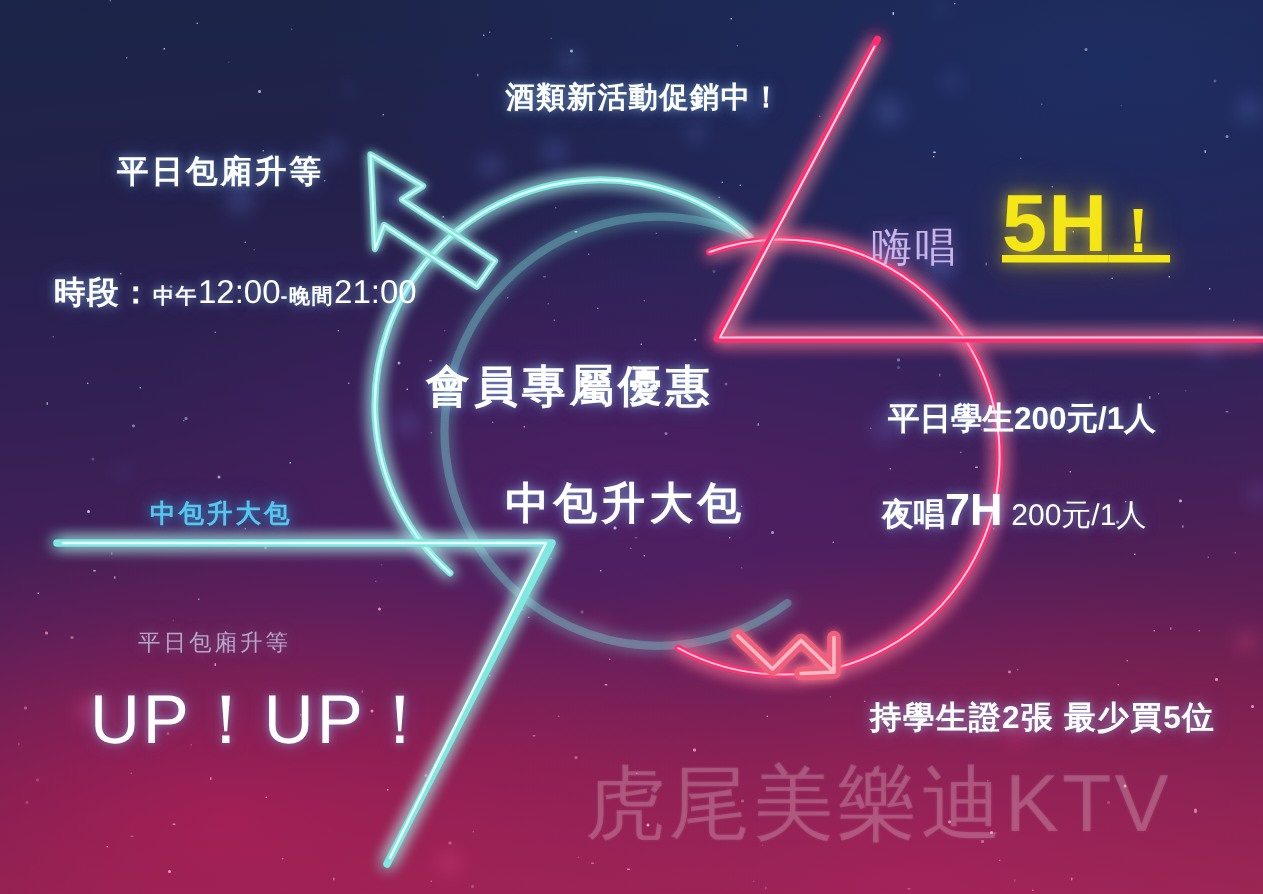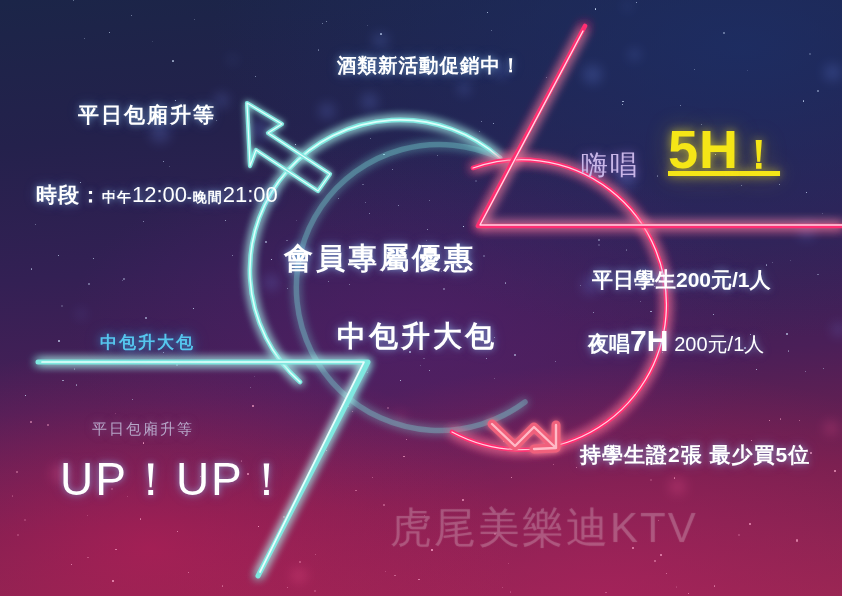--- a/index.html
+++ b/index.html
@@ -36,21 +36,21 @@
   .t-title{font-size:29px;font-weight:bold;letter-spacing:3px;}
   .t-hi{font-size:27px;font-weight:normal;letter-spacing:2px;color:#c9b6e8;
         text-shadow:0 0 10px rgba(170,130,230,.65);}
   .t-5h{font-size:54px;font-weight:bold;letter-spacing:1px;color:#f5e617;
         text-shadow:0 0 10px rgba(240,225,40,.65),0 0 24px rgba(220,200,30,.4);text-decoration:underline;}
   .t-5h .bang{font-size:40px;}
   .t-price{font-size:21px;font-weight:bold;letter-spacing:0px;}
   .t-price .big{font-size:30px;font-weight:bold;}
   .t-price .mid{font-size:20px;font-weight:normal;}
   .t-note{font-size:21px;font-weight:bold;letter-spacing:1px;}
-  .t-mark{position:absolute;font-size:42px;letter-spacing:2px;font-weight:normal;
+  .t-mark{position:absolute;font-size:54px;letter-spacing:2px;font-weight:normal;
           color:rgba(255,255,255,.17);text-shadow:0 0 2px rgba(255,255,255,.10);}
 </style>
 </head>
 <body>
 
 <div id="poster">
 
   <div class="stars" id="starfield">
       <div class="st" style="left:541.0px;top:432.4px;width:1.5px;height:1.5px;background:rgba(255,170,205,0.63);"></div>
       <div class="st" style="left:286.9px;top:287.6px;width:1.6px;height:1.6px;background:rgba(210,228,255,0.57);"></div>
@@ -392,17 +392,17 @@
     <span>5H</span><span class="bang">！</span>
   </div>
 
   <div class="txt w t-price" style="left:592px;top:269px;">平日學生200元/1人</div>
 
   <div class="txt w t-price" style="left:588px;top:326px;">
     <span>夜唱</span><span class="big">7H</span>
     <span class="mid">200元/1人</span>
   </div>
 
-  <div class="txt w t-note" style="left:580px;top:444px;">持學生證2張 最少買5位</div>
+  <div class="txt w t-note" style="left:580px;top:468px;">持學生證2張 最少買5位</div>
 
   <div class="t-mark" style="left:390px;top:500px;">虎尾美樂迪KTV</div>
 
 </div>
 
 </body></html>

